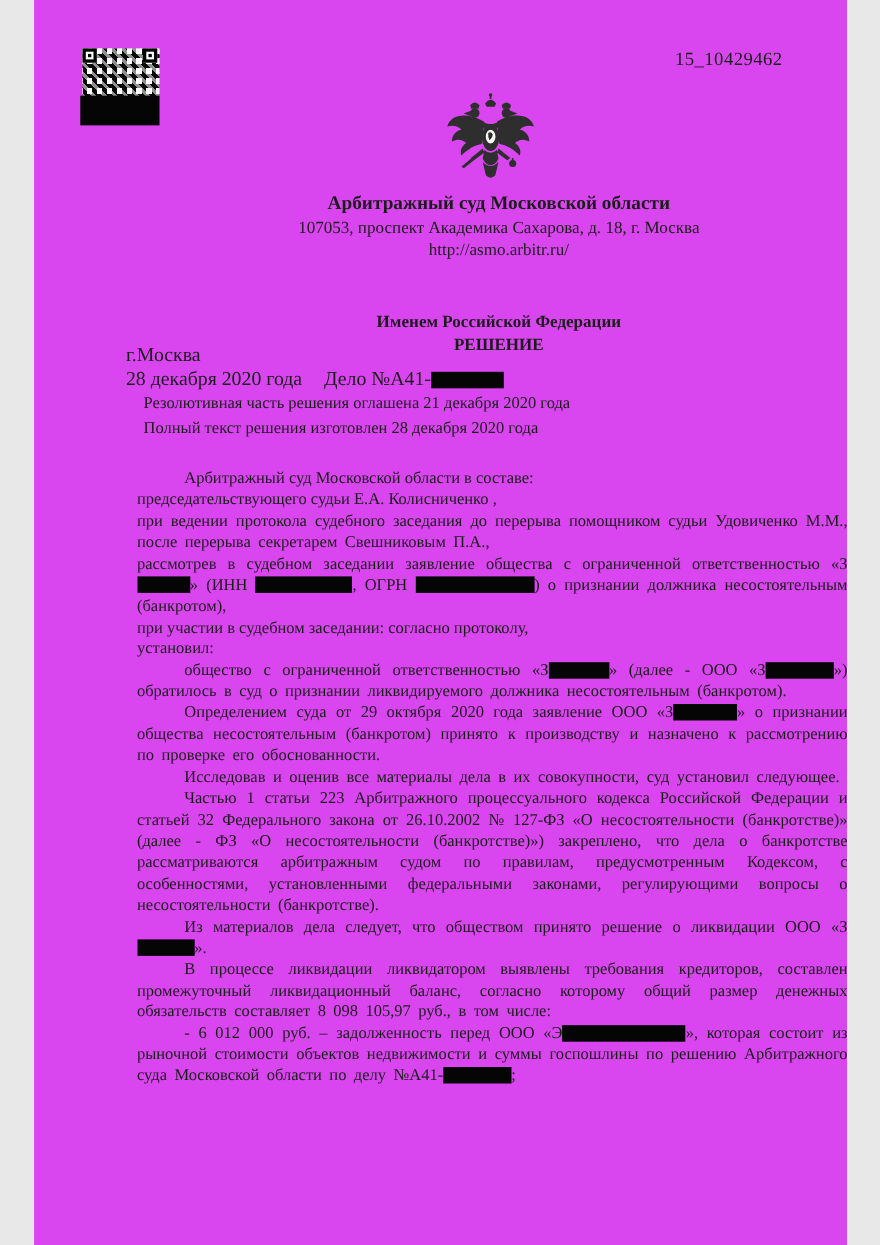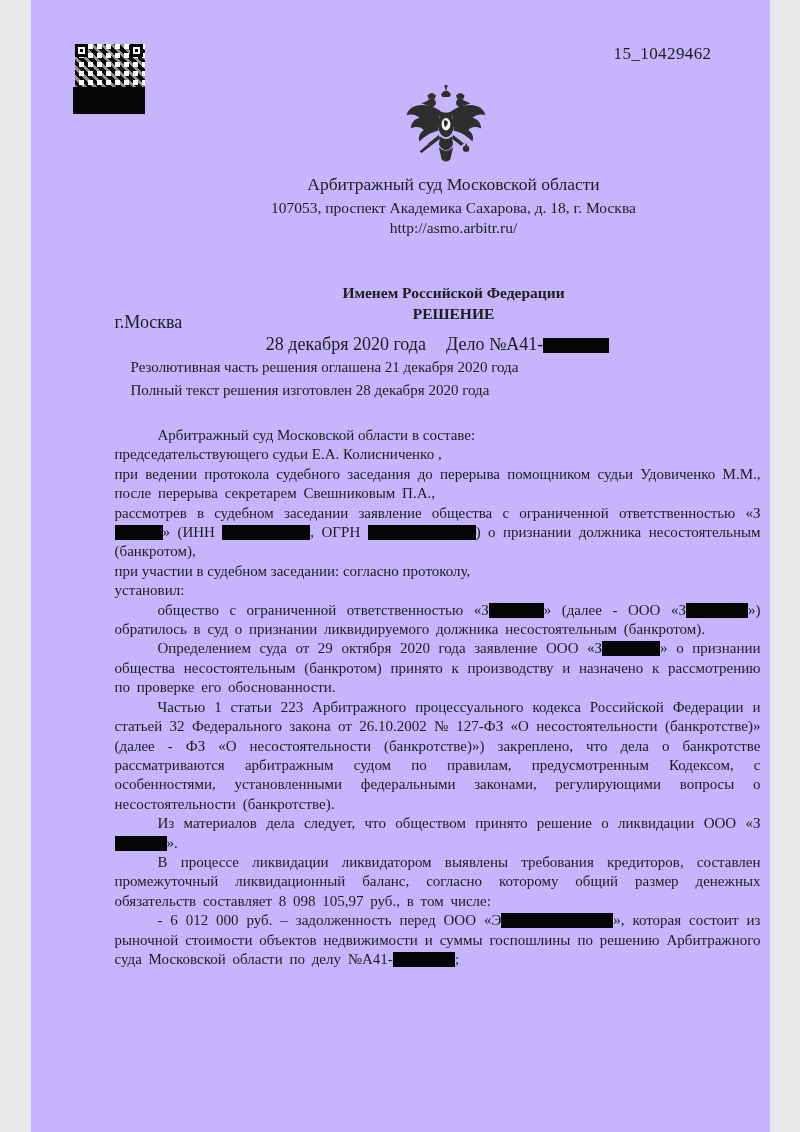--- a/index.html
+++ b/index.html
@@ -1,20 +1,20 @@
 <!DOCTYPE html>
 <html lang="ru"><head>
 <meta charset="utf-8">
 <style>
   html,body{margin:0;padding:0;background:#e8e8e8;}
   .page{
     position:relative;
     width:739px;height:1132px;
     margin:0 auto;
-    background:#c4b5fd;
+    background:#d946ef;
     font-family:"Liberation Serif","DejaVu Serif",serif;
     color:#1c1c1c;
     overflow:hidden;
   }
   
   .qr{position:absolute;left:44px;top:44px;width:70px;height:70px;}
   .qr-noise{
     position:absolute;left:0;top:0;width:70px;height:45px;
     background:
       repeating-linear-gradient(45deg, rgba(255,255,255,.55) 0 3px, transparent 3px 7px),
@@ -23,32 +23,32 @@
   }
   .qr-finder{position:absolute;width:13px;height:13px;border:3px solid #000;background:#fff;box-sizing:border-box;}
   .qr-finder::after{content:"";position:absolute;inset:2px;background:#000;}
   .qr-finder.tl{left:0;top:0;}
   .qr-finder.tr{right:2px;top:0;}
   .qr-redact{position:absolute;left:-2px;top:43px;width:72px;height:27px;background:#050505;}
   
   .doc-number{position:absolute;top:44px;right:58px;font-size:17px;letter-spacing:.4px;}
   .emblem{position:absolute;top:82px;left:372px;width:86px;height:96px;}
   .court-block{position:absolute;top:174px;left:100px;width:646px;text-align:center;}
-  .court-name{font-size:17.5px;font-weight:normal;}
+  .court-name{font-size:17.5px;font-weight:bold;}
   .court-address{font-size:15.5px;margin-top:4px;}
   .court-site{font-size:15.5px;margin-top:2px;}
   
   .title-block{position:absolute;top:266px;left:100px;width:646px;text-align:center;
                font-weight:bold;font-size:15.5px;line-height:21px;margin-top:16px;}
   .meta{position:absolute;top:311px;left:84px;width:646px;font-size:18px;line-height:22px;}
-  .meta-row{display:flex;justify-content:center;}
+  .meta-row{display:flex;justify-content:flex-start;}
   .case-cell{white-space:nowrap;margin-left:20px;}
   .announce{position:absolute;top:356px;left:100px;width:646px;font-size:15px;line-height:22.5px;}
   
-  .body-text{position:absolute;top:426px;left:84px;width:646px;
+  .body-text{position:absolute;top:426px;left:94px;width:646px;
              font-size:15px;line-height:19.4px;text-align:justify;}
   .body-text p{margin:0;}
   .ind{text-indent:43px;}
   .ws{word-spacing:3px;}
   .established{margin-top:16px;}
   
   .rd{display:inline-block;background:#050505;height:15px;vertical-align:-3px;}
   .w48{width:48px}.w52{width:52px}.w55{width:55px}.w58{width:58px}.w62{width:62px}
   .w66{width:66px}.w88{width:88px}.w108{width:108px}.w112{width:112px}.w205{width:205px}
 </style>
@@ -121,19 +121,20 @@
 
   <div class="body-text">
     <p class="ind">Арбитражный суд Московской области в составе:</p>
     <p>председательствующего судьи Е.А. Колисниченко ,</p>
     <p class="ws">при ведении протокола судебного заседания до перерыва помощником судьи Удовиченко М.М., после перерыва секретарем Свешниковым П.А.,</p>
     <p class="ws"><span>рассмотрев в судебном заседании заявление общества с ограниченной ответственностью «З</span><span class="rd w48"></span><span>» (ИНН </span><span class="rd w88"></span><span>, ОГРН </span><span class="rd w108"></span><span>) о признании должника несостоятельным (банкротом),</span></p>
     <p>при участии в судебном заседании: согласно протоколу,</p>
     <p class="established">установил:</p>
     <p class="ind ws"><span>общество с ограниченной ответственностью «З</span><span class="rd w55"></span><span>» (далее - ООО «З</span><span class="rd w62"></span><span>») обратилось в суд о признании ликвидируемого должника несостоятельным (банкротом).</span></p>
     <p class="ind ws"><span>Определением суда от 29 октября 2020 года заявление ООО «З</span><span class="rd w58"></span><span>» о признании общества несостоятельным (банкротом) принято к производству и назначено к рассмотрению по проверке его обоснованности.</span></p>
+    <p class="ind ws">Исследовав и оценив все материалы дела в их совокупности, суд установил следующее.</p>
     <p class="ind ws">Частью 1 статьи 223 Арбитражного процессуального кодекса Российской Федерации и статьей 32 Федерального закона от 26.10.2002 № 127-ФЗ «О несостоятельности (банкротстве)» (далее - ФЗ «О несостоятельности (банкротстве)») закреплено, что дела о банкротстве рассматриваются арбитражным судом по правилам, предусмотренным Кодексом, с особенностями, установленными федеральными законами, регулирующими вопросы о несостоятельности (банкротстве).</p>
     <p class="ind ws"><span>Из материалов дела следует, что обществом принято решение о ликвидации ООО «З</span><span class="rd w52"></span><span>».</span></p>
     <p class="ind ws">В процессе ликвидации ликвидатором выявлены требования кредиторов, составлен промежуточный ликвидационный баланс, согласно которому общий размер денежных обязательств составляет 8 098 105,97 руб., в том числе:</p>
     <p class="ind ws"><span>- 6 012 000 руб. – задолженность перед ООО «Э</span><span class="rd w112"></span><span>», которая состоит из рыночной стоимости объектов недвижимости и суммы госпошлины по решению Арбитражного суда Московской области по делу №А41-</span><span class="rd w62"></span><span>;</span></p>
   </div>
 
 </div>
 
 </body></html>

